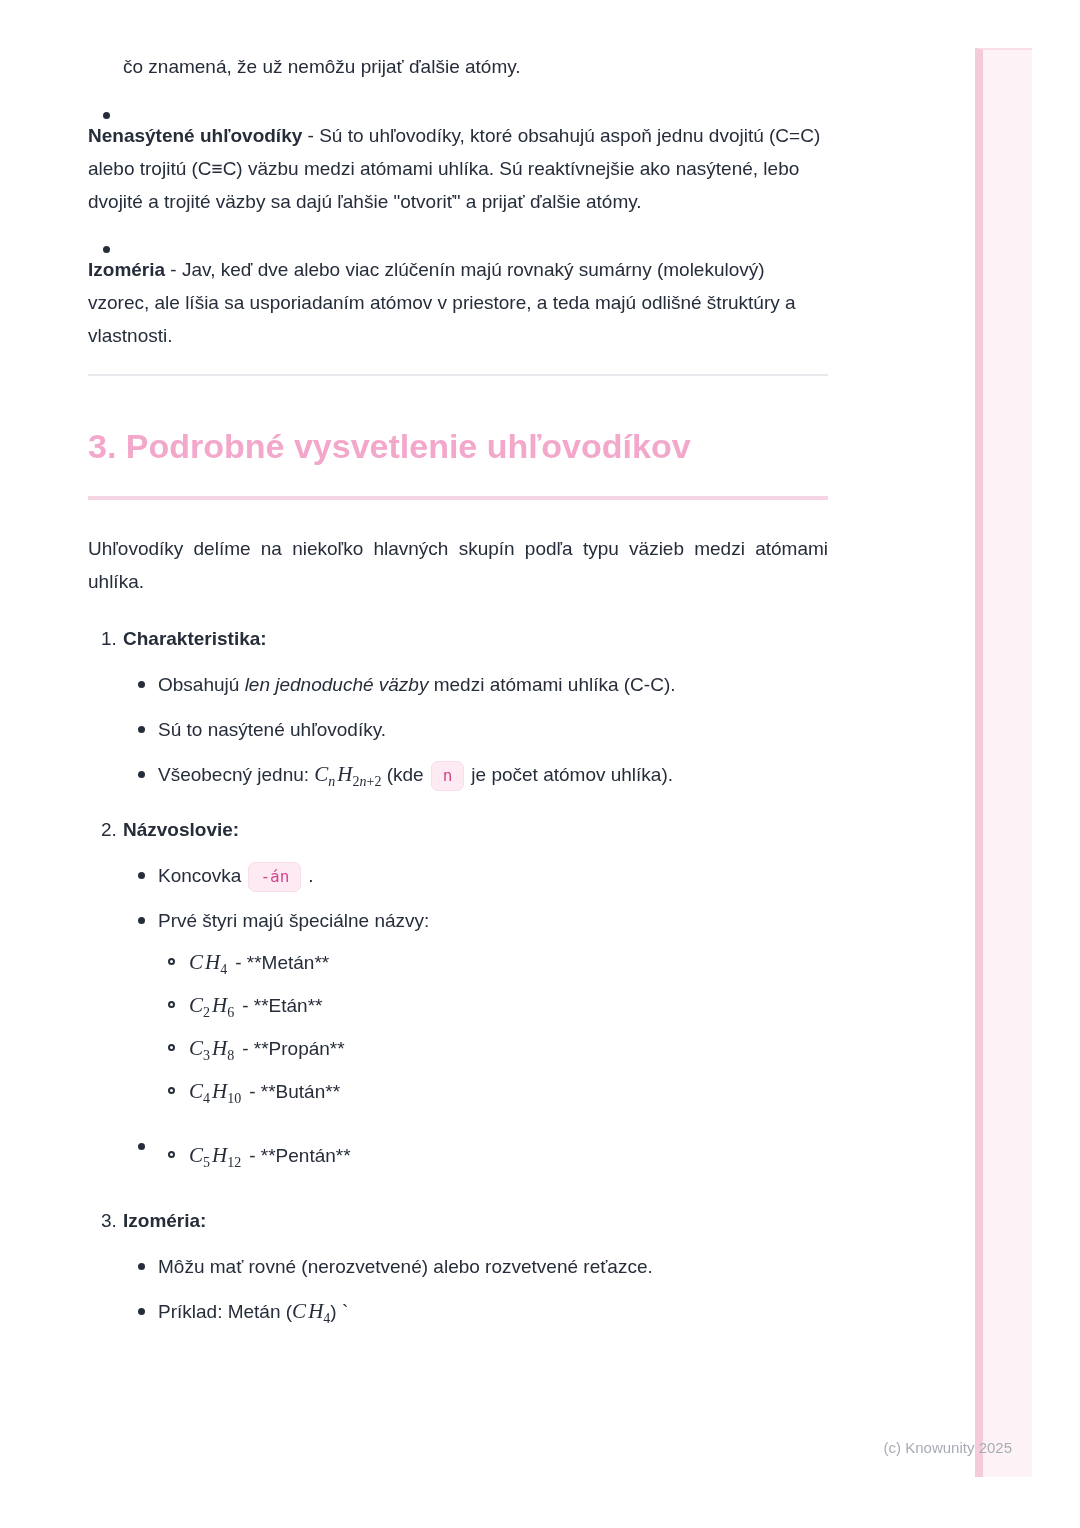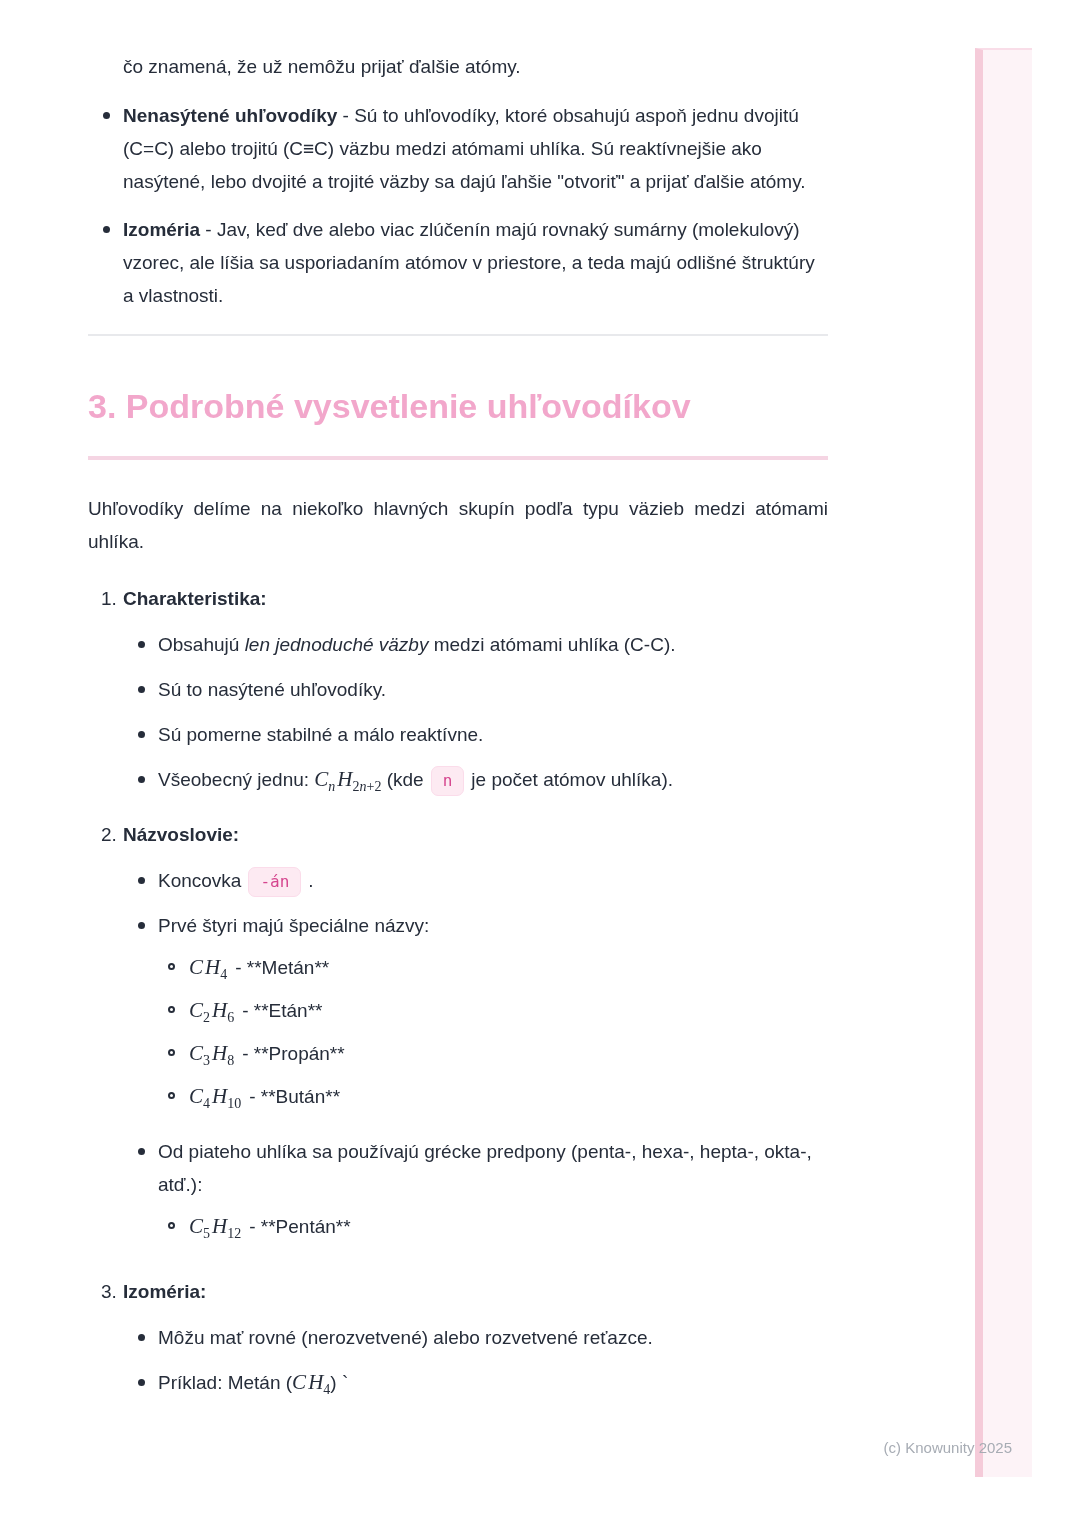--- a/index.html
+++ b/index.html
@@ -36,21 +36,21 @@
     flex: 0 0 auto;
     width: 7px; height: 7px;
     border-radius: 50%;
     border: 2px solid #262d3a;
     background: transparent;
     margin: 12px 14px 0 10px;
   }
   .li-body { flex: 1 1 auto; }
 
   .intro-list { margin-top: 16px; }
-  .intro-list .li { margin-bottom: 15px; }
+  .intro-list .li { margin-bottom: 15px; flex-direction: column; }
   .lead { font-weight: 700; }
 
   .divider {
     height: 2px;
     background: #e8e9ec;
     margin-top: 22px;
   }
 
   h2.section-title {
     margin: 48px 0 0 0;
@@ -179,24 +179,20 @@
             <div class="li-body">
               <span>Obsahujú </span><i>len jednoduché väzby</i><span> medzi atómami uhlíka (C-C).</span>
             </div>
           </div>
           <div class="li">
             <span class="dot"></span>
             <div class="li-body">Sú to nasýtené uhľovodíky.</div>
           </div>
           <div class="li">
             <span class="dot"></span>
-            <div class="li-body">Sú pomerne stabilné a málo reaktívne.</div>
-          </div>
-          <div class="li">
-            <span class="dot"></span>
             <div class="li-body">
               <span>Všeobecný jednu: </span><span class="math"><span>C</span><sub><span class="ivar">n</span></sub><span class="mh">H</span><sub><span>2</span><span class="ivar">n</span><span>+2</span></sub></span><span> (kde</span><span class="badge">n</span><span>je počet atómov uhlíka).</span>
             </div>
           </div>
         </div>
       </div>
 
       <div class="oli">
         <div class="oli-head">
           <span class="num">2.</span>
@@ -239,21 +235,20 @@
                     <span class="math"><span>C</span><sub>4</sub><span class="mh">H</span><sub>10</sub></span><span class="after-math">- **Bután**</span>
                   </div>
                 </div>
               </div>
             </div>
           </div>
 
           <div class="li">
             <span class="dot"></span>
             <div class="li-body">
-              <div>Od piateho uhlíka sa používajú grécke predpony (penta-, hexa-, hepta-, okta-, atď.):</div>
               <div class="subsublist">
                 <div class="li">
                   <span class="circle"></span>
                   <div class="li-body">
                     <span class="math"><span>C</span><sub>5</sub><span class="mh">H</span><sub>12</sub></span><span class="after-math">- **Pentán**</span>
                   </div>
                 </div>
               </div>
             </div>
           </div>

